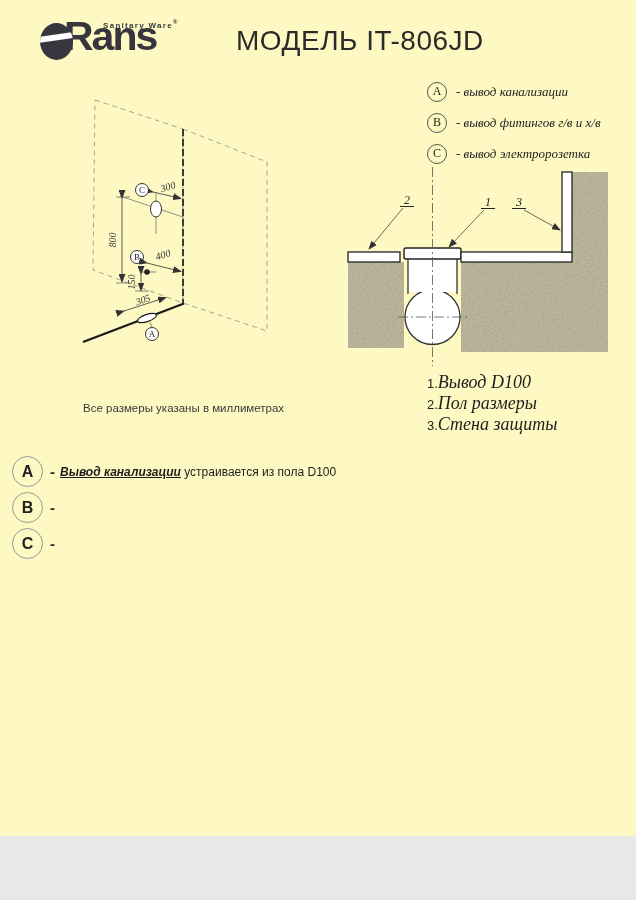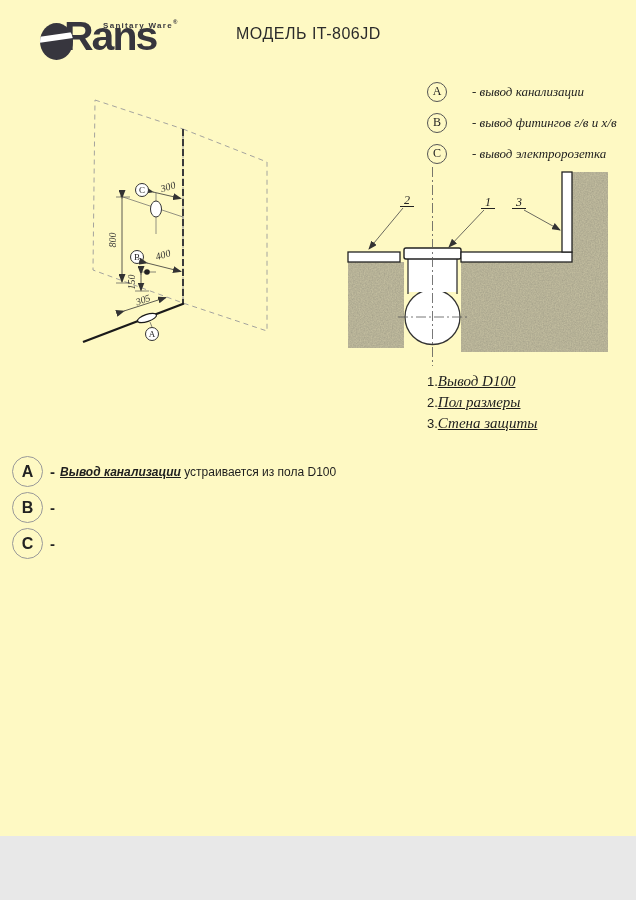--- a/index.html
+++ b/index.html
@@ -13,44 +13,44 @@
   .logo-o{position:absolute;left:0;top:10px;width:33px;height:37px;border-radius:50%;
           background:#37363e;overflow:hidden;}
   .logo-stripe{position:absolute;left:-4px;top:11px;width:46px;height:6px;background:#ffffff;
           transform:rotate(-8deg);}
   .logo-brand{position:absolute;left:24px;top:1px;font-size:41px;font-weight:bold;
           letter-spacing:-2px;color:#37363e;line-height:1.1;}
   .logo-tagline{position:absolute;left:63px;top:6px;font-size:8px;font-weight:bold;
           letter-spacing:1.3px;color:#37363e;white-space:nowrap;}
   .logo-tagline .reg{font-size:6px;vertical-align:super;letter-spacing:0;}
   
-  .title{position:absolute;left:236px;top:25px;font-size:16px;letter-spacing:0.5px;
+  .title{position:absolute;left:236px;top:25px;font-size:28px;letter-spacing:0.5px;
          color:#2b2b2b;font-weight:400;}
   
   .legend{position:absolute;left:427px;top:82px;}
   .legend-row{display:flex;align-items:center;height:19px;margin-bottom:12px;}
   .legend-circle{width:18px;height:18px;border:1px solid #555;border-radius:50%;
         font-family:"Liberation Serif", serif;font-size:12px;color:#222;
         display:flex;align-items:center;justify-content:center;flex:0 0 auto;}
-  .legend-text{margin-left:25px;font-family:"Liberation Serif", serif;font-style:italic;
+  .legend-text{margin-left:9px;font-family:"Liberation Serif", serif;font-style:italic;
         font-size:13px;color:#1d1d1d;white-space:nowrap;}
   
   .iso-svg{position:absolute;left:60px;top:88px;}
   .section-svg{position:absolute;left:340px;top:162px;}
   .dim-label{font-family:"Liberation Serif", serif;font-style:italic;font-size:10px;fill:#333;}
   .marker-letter{font-family:"Liberation Serif", serif;font-size:9px;fill:#222;}
   .callout-num{font-family:"Liberation Serif", serif;font-style:italic;font-size:12px;fill:#222;}
   
   .mm-note{position:absolute;left:83px;top:402px;font-size:11.5px;color:#3a3a3a;}
   
   .parts{position:absolute;left:427px;top:372px;}
   .part-row{height:21px;white-space:nowrap;}
   .part-num{font-size:13px;color:#222;}
-  .part-label{font-family:"Liberation Serif", serif;font-style:italic;font-size:15px;
-        color:#1d1d1d;text-decoration:underline;}
+  .part-label{font-family:"Liberation Serif", serif;font-style:italic;font-size:18px;
+        color:#1d1d1d;}
   
   .connections{position:absolute;left:12px;top:456px;width:600px;}
   .conn-row{display:flex;align-items:center;height:31px;margin-bottom:5px;}
   .conn-circle{width:29px;height:29px;border:1px solid #999;border-radius:50%;flex:0 0 auto;
         display:flex;align-items:center;justify-content:center;
         font-size:16px;font-weight:bold;color:#222;}
   .conn-dash{margin-left:7px;font-size:15px;font-weight:bold;color:#222;}
   .conn-text{margin-left:5px;font-size:12px;color:#1d1d1d;white-space:nowrap;}
   .conn-bold{font-weight:bold;font-style:italic;text-decoration:underline;}
   
@@ -176,20 +176,21 @@
 
     <text class="callout-num" x="488" y="206" text-anchor="middle">1</text>
     <line x1="481" y1="208.5" x2="495" y2="208.5" stroke="#222" stroke-width="1"></line>
     <line x1="484" y1="210" x2="449" y2="247" stroke="#444" stroke-width="0.8" marker-end="url(#arr2)"></line>
 
     <text class="callout-num" x="519" y="206" text-anchor="middle">3</text>
     <line x1="512" y1="208.5" x2="526" y2="208.5" stroke="#222" stroke-width="1"></line>
     <line x1="524" y1="210" x2="560" y2="230" stroke="#444" stroke-width="0.8" marker-end="url(#arr2)"></line>
   </svg>
 
+  <div class="mm-note">Все размеры указаны в миллиметрах</div>
 
   <div class="parts">
     <div class="part-row"><span class="part-num">1.</span><span class="part-label">Вывод D100</span></div>
     <div class="part-row"><span class="part-num">2.</span><span class="part-label">Пол размеры</span></div>
     <div class="part-row"><span class="part-num">3.</span><span class="part-label">Стена защиты</span></div>
   </div>
 
   <div class="connections">
     <div class="conn-row">
       <div class="conn-circle">A</div>

